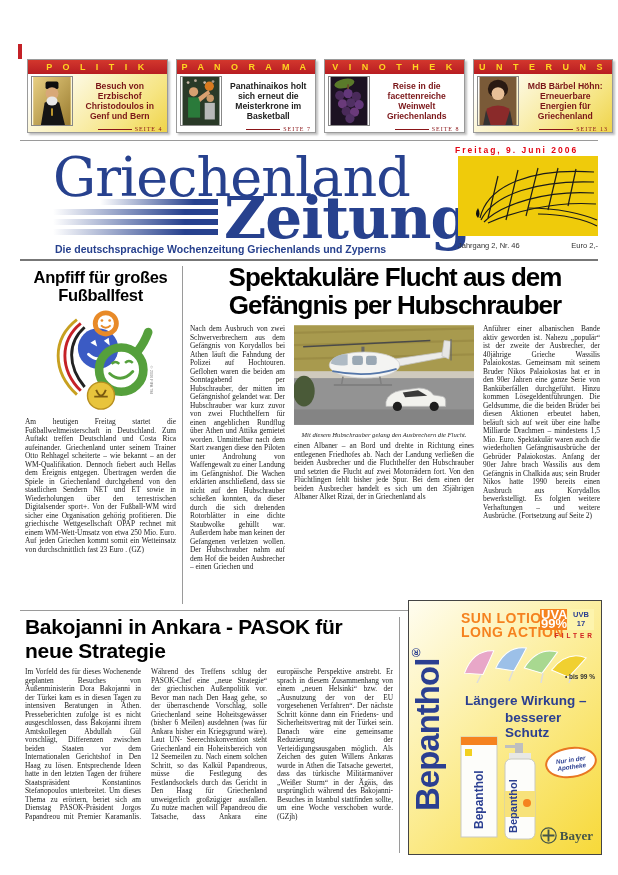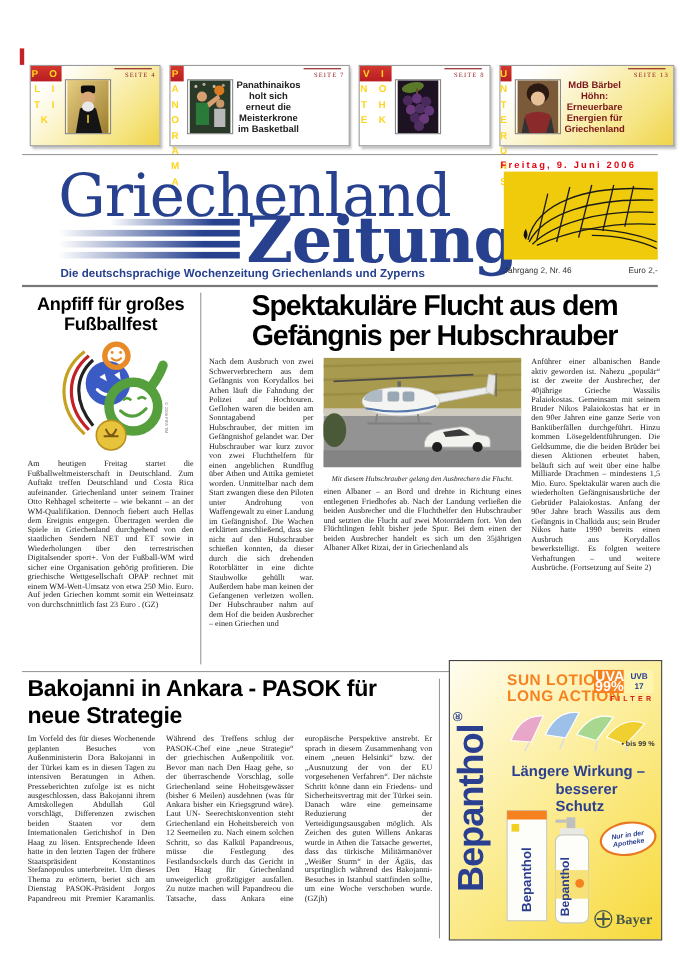--- a/index.html
+++ b/index.html
@@ -4,21 +4,21 @@
 <style>
   html,body{margin:0;padding:0;background:#fff;}
   .page{position:relative;width:618px;height:875px;background:#ffffff;
         font-family:"Liberation Serif",serif;color:#1a1a1a;overflow:hidden;}
   .abs{position:absolute;}
 
   
   .corner-tick{left:18px;top:44px;width:4px;height:15px;background:#c42127;}
   .teasers{left:27px;top:59px;width:586px;height:74px;display:flex;gap:8px;}
   .tbox{flex:1;border:1px solid #9a9a9a;background:#fff;position:relative;
-        box-shadow:2px 2px 2px rgba(0,0,0,.25);display:flex;}
+        box-shadow:2px 2px 2px rgba(0,0,0,.25);display:flex;flex-direction:column;}
   .tbox.yellow{background:linear-gradient(135deg,#ffffff 15%,#f6e584 75%,#efd44a 100%);}
   .tbar{height:14px;background:linear-gradient(#d3372d,#b81d22);color:#ffd520;
         font-family:"Liberation Sans",sans-serif;font-weight:bold;font-size:9px;
         letter-spacing:4px;text-align:center;line-height:14px;}
   .tbody{flex:1;display:flex;align-items:center;padding:2px 3px 0 3px;gap:3px;}
   .tbody svg{flex:0 0 40px;height:48px;border:1px solid #888;}
   .ttitle{flex:1;font-family:"Liberation Sans",sans-serif;font-weight:bold;
           font-size:8.6px;line-height:10px;text-align:center;color:#7a1518;}
   .ttitle.dark{color:#222;}
   .tfoot{font-size:6px;color:#8a1518;text-align:right;padding:0 4px 2px 0;
@@ -116,20 +116,21 @@
             <stop offset="0" stop-color="#e8cf82"></stop>
                 <stop offset="1" stop-color="#9a7c30"></stop>
               </linearGradient>
             </defs>
           <path d="M8,52 L12,28 Q20,22 28,28 L34,52 Z" fill="#151515"></path>
           <rect x="13" y="5" width="14" height="8" rx="2" fill="#0d0d0d"></rect>
           <circle cx="20" cy="18" r="7" fill="#d8a878"></circle>
           <ellipse cx="20" cy="26" rx="6" ry="5" fill="#e8e8e8"></ellipse>
           <rect x="19" y="34" width="2" height="8" fill="#c8a030"></rect>
         </svg>
+        <div class="ttitle">Besuch von Erzbischof Christodoulos in Genf und Bern</div>
       </div>
       <div class="tfoot">SEITE 4</div>
     </div>
 
     <div class="tbox">
       <div class="tbar">P A N O R A M A</div>
       <div class="tbody">
         <svg viewBox="0 0 40 52">
           <rect width="40" height="52" fill="#2a3a28"></rect>
           <circle cx="6" cy="6" r="1.5" fill="#c8b8a8"></circle>
@@ -158,20 +159,21 @@
           <circle cx="10" cy="20" r="5" fill="#4a2a5a"></circle>
             <circle cx="19" cy="18" r="5" fill="#63377a"></circle>
           <circle cx="28" cy="21" r="5" fill="#4a2a5a"></circle>
             <circle cx="13" cy="29" r="5" fill="#6a3a7a"></circle>
           <circle cx="22" cy="28" r="5" fill="#503063"></circle>
             <circle cx="31" cy="30" r="5" fill="#63377a"></circle>
           <circle cx="17" cy="37" r="5" fill="#4a2a5a"></circle>
             <circle cx="26" cy="38" r="5" fill="#6a3a7a"></circle>
           <circle cx="21" cy="45" r="5" fill="#503063"></circle>
         </svg>
+        <div class="ttitle">Reise in die facettenreiche Weinwelt Griechenlands</div>
       </div>
       <div class="tfoot">SEITE 8</div>
     </div>
 
     <div class="tbox yellow">
       <div class="tbar">U N T E R   U N S</div>
       <div class="tbody">
         <svg viewBox="0 0 40 52">
           <rect width="40" height="52" fill="#7a5a38"></rect>
           <ellipse cx="20" cy="13" rx="11" ry="10" fill="#2a1a12"></ellipse>

